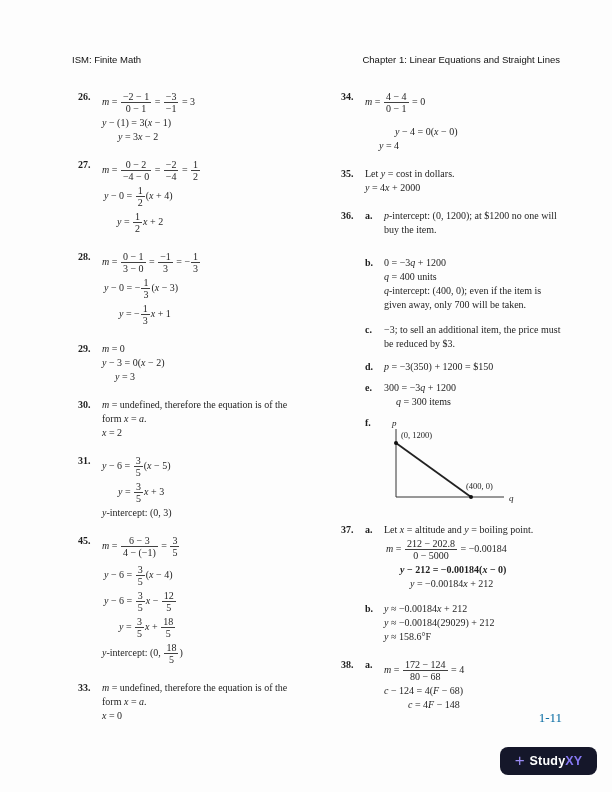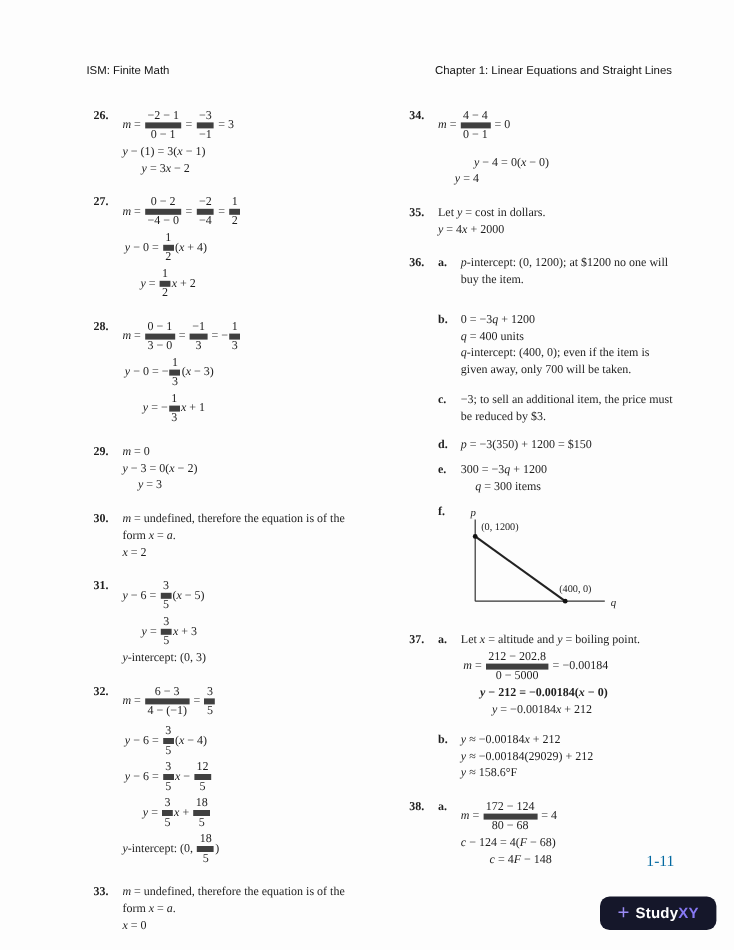--- a/index.html
+++ b/index.html
@@ -25,21 +25,21 @@
   .pnum{flex:0 0 24px;width:24px;font-weight:bold;line-height:13px;padding-top:1px;}
   .pbody{flex:1;min-width:0;}
   .part{margin-bottom:12px;}
   .part.haslabel{display:flex;}
   .part:last-child{margin-bottom:0;}
   .plabel{flex:0 0 19px;width:19px;font-weight:bold;line-height:13px;padding-top:1px;}
   .pcontent{flex:1;min-width:0;}
   .mline{line-height:13px;margin:1px 0;white-space:nowrap;}
   .it{font-style:italic;}
   .frac{display:inline-block;vertical-align:middle;text-align:center;margin:1px 1px;line-height:11px;}
-  .frac .fn{display:block;border-bottom:5px solid #404040;padding:0 2px;font-family:Liberation Serif, serif;}
+  .frac .fn{display:block;border-bottom:1px solid #404040;padding:0 2px;font-family:Liberation Serif, serif;}
   .frac .fd{display:block;padding:0 2px;}
   .page-num{position:absolute;top:710px;right:50px;font-size:13px;color:#0369a1;}
   .badge{
     position:absolute;left:500px;top:747px;width:97px;height:28px;
     border-radius:8px;display:flex;align-items:center;justify-content:center;gap:5px;
     font-family:"Liberation Sans", sans-serif;
   }
   .badge-plus{font-size:17px;font-weight:400;line-height:17px;margin-top:-2px;}
   .badge-text{font-size:12.5px;font-weight:bold;letter-spacing:0.2px;}
   .mini-graph{display:block;margin:2px 0 0 -8px;}
@@ -112,21 +112,21 @@
       <div class="pnum">31.</div>
       <div class="pbody">
         <div class="part">
           <div class="mline"><span class="it">y</span><span> − 6 = </span><span class="frac"><span class="fn">3</span><span class="fd">5</span></span><span>(</span><span class="it">x</span><span> − 5)</span></div>
           <div class="mline" style="margin-left: 16px;"><span class="it">y</span><span> = </span><span class="frac"><span class="fn">3</span><span class="fd">5</span></span><span class="it">x</span><span> + 3</span></div>
           <div class="mline"><span class="it">y</span><span>-intercept: (0, 3)</span></div>
         </div>
       </div>
     </div>
     <div class="problem">
-      <div class="pnum">32.</div>
+      <div class="pnum">45.</div>
       <div class="pbody">
         <div class="part">
           <div class="mline"><span class="it">m</span><span> = </span><span class="frac"><span class="fn">6 − 3</span><span class="fd">4 − (−1)</span></span><span> = </span><span class="frac"><span class="fn">3</span><span class="fd">5</span></span></div>
           <div class="mline" style="margin-left: 2px; margin-top: 4px;"><span class="it">y</span><span> − 6 = </span><span class="frac"><span class="fn">3</span><span class="fd">5</span></span><span>(</span><span class="it">x</span><span> − 4)</span></div>
           <div class="mline" style="margin-left: 2px;"><span class="it">y</span><span> − 6 = </span><span class="frac"><span class="fn">3</span><span class="fd">5</span></span><span class="it">x</span><span> − </span><span class="frac"><span class="fn">12</span><span class="fd">5</span></span></div>
           <div class="mline" style="margin-left: 17px;"><span class="it">y</span><span> = </span><span class="frac"><span class="fn">3</span><span class="fd">5</span></span><span class="it">x</span><span> + </span><span class="frac"><span class="fn">18</span><span class="fd">5</span></span></div>
           <div class="mline"><span class="it">y</span><span>-intercept: (0, </span><span class="frac"><span class="fn">18</span><span class="fd">5</span></span><span>)</span></div>
         </div>
       </div>
     </div>

